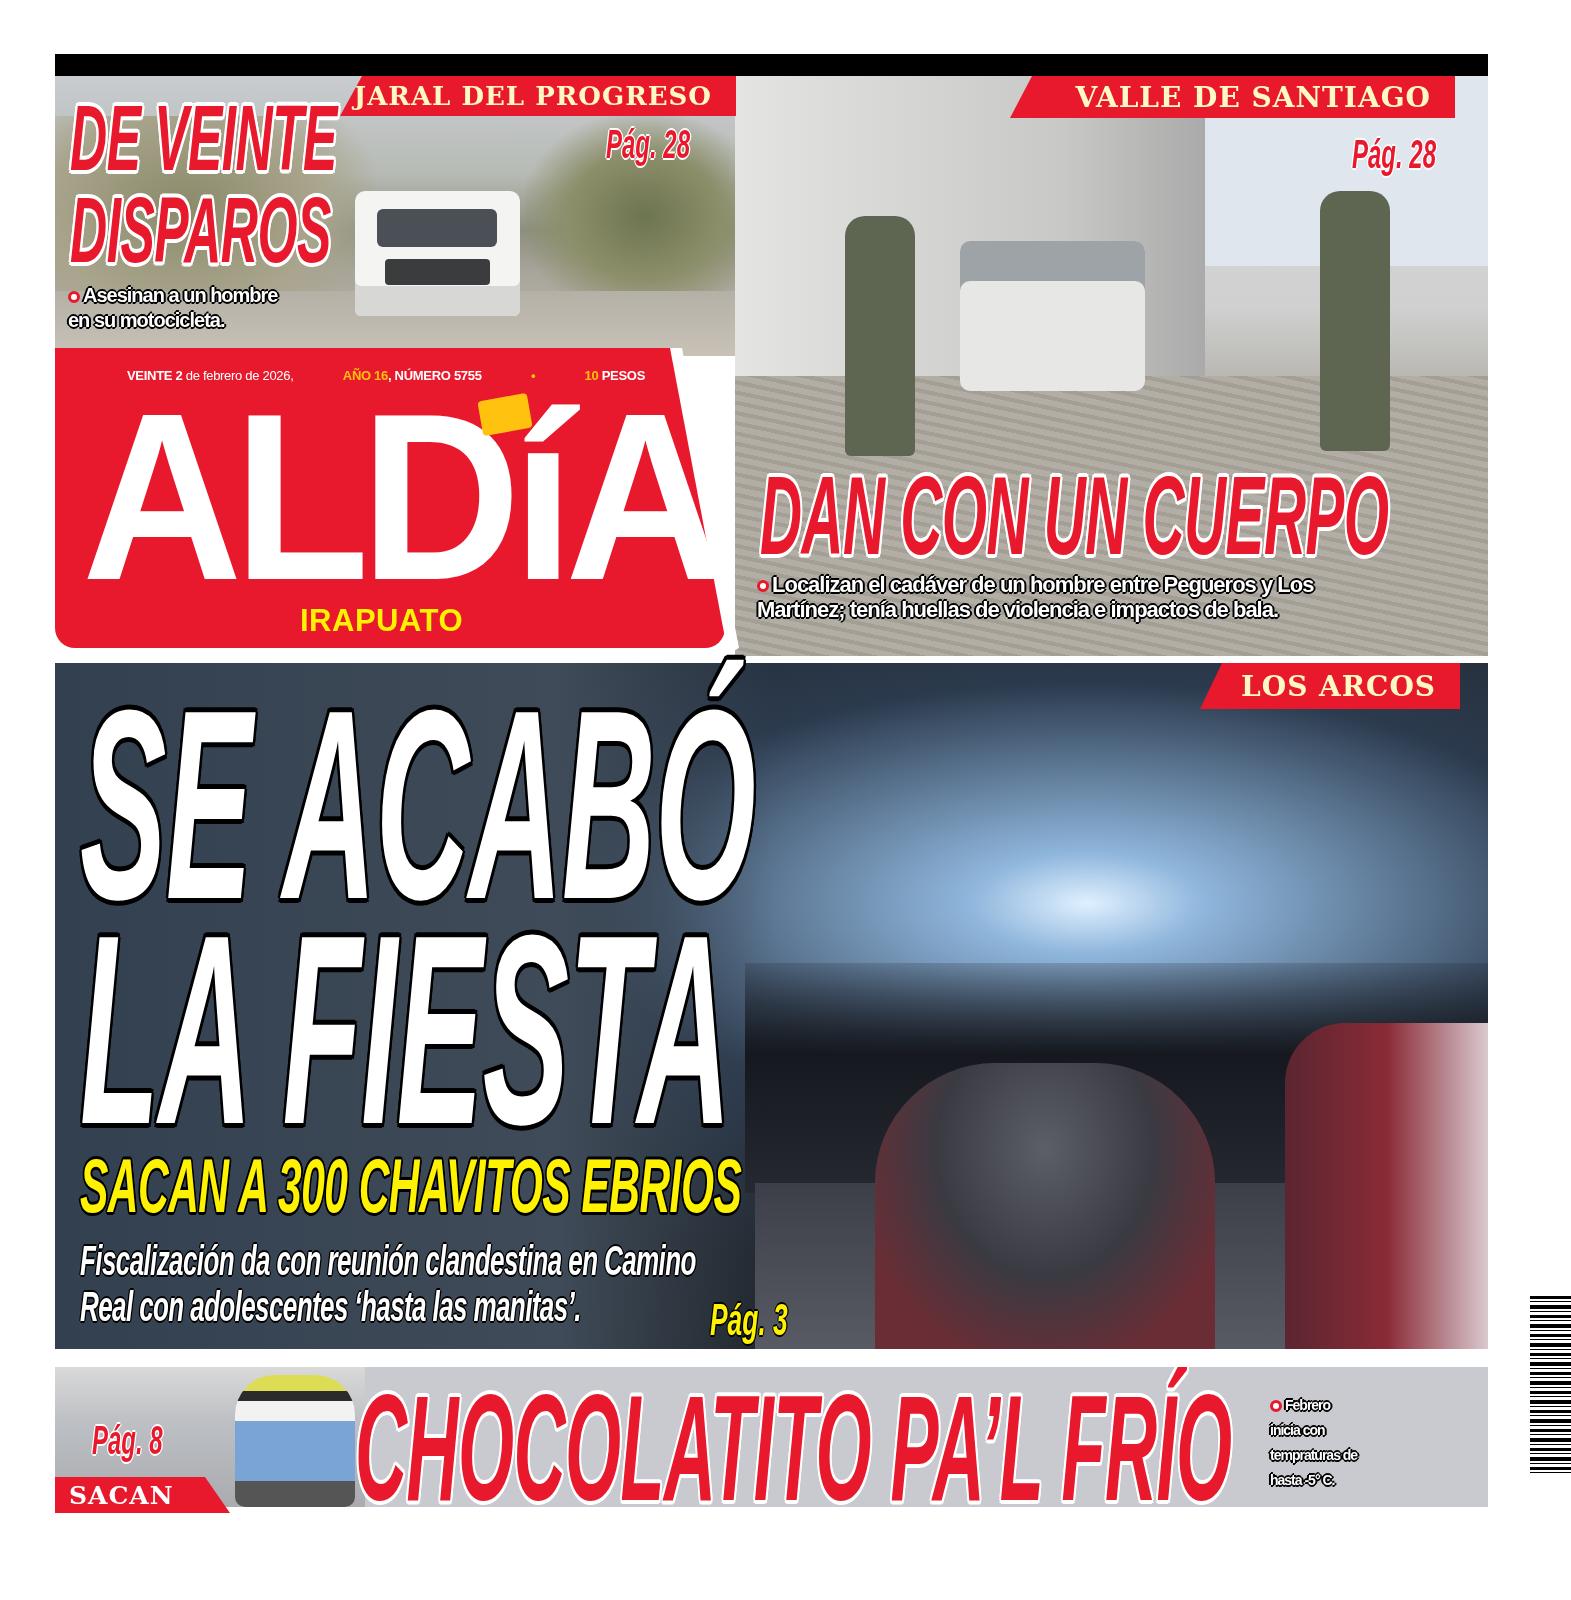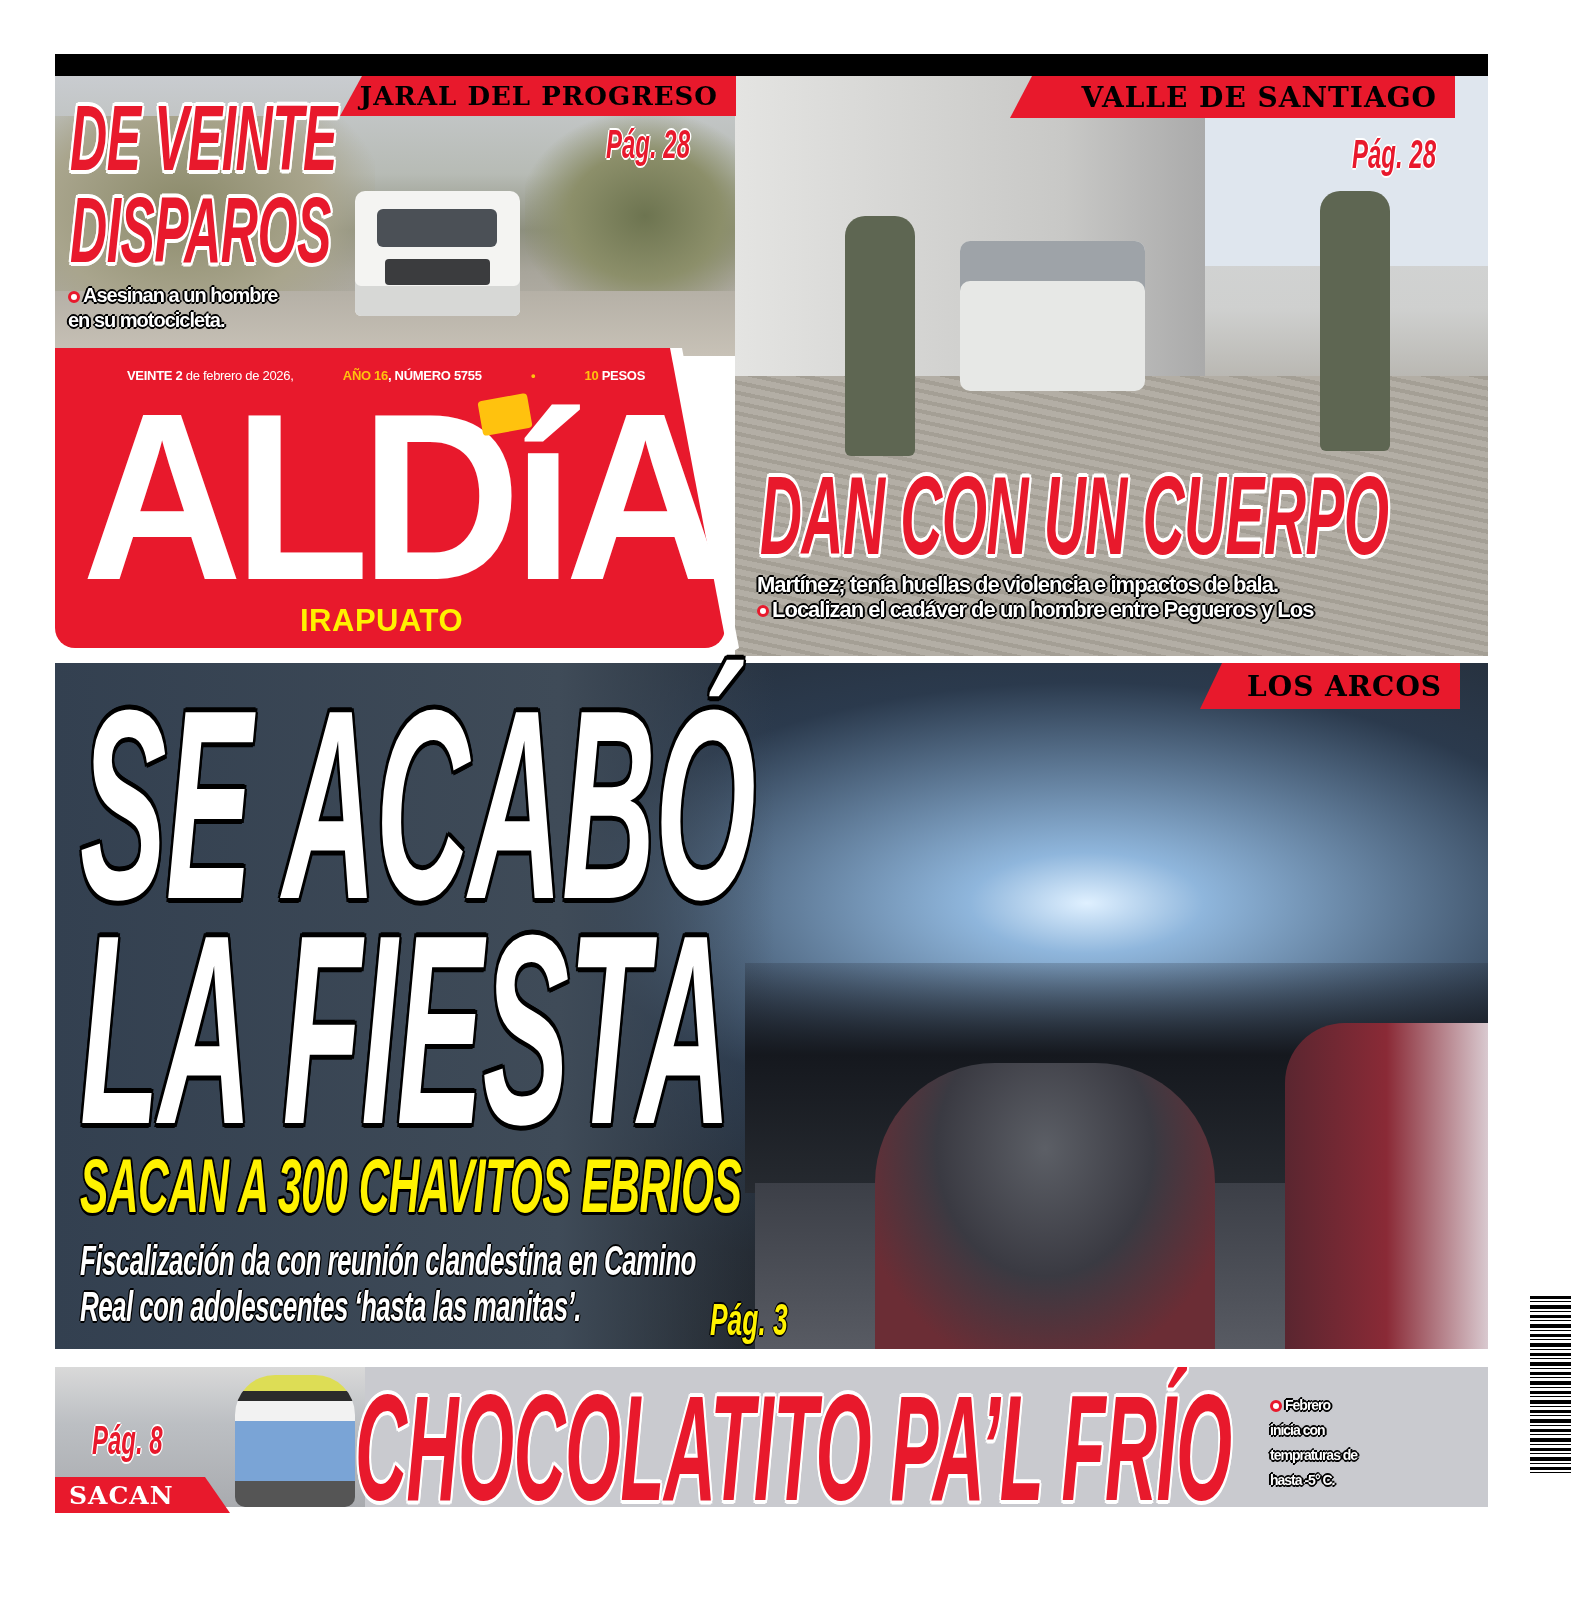--- a/index.html
+++ b/index.html
@@ -31,21 +31,21 @@
   .photo-arcos .crowd { position:absolute; left:690px; top:300px; width:743px; height:230px; background: linear-gradient(180deg, rgba(30,32,40,0.2), #15181e 40%, #262a30 100%); }
   .photo-arcos .car-left { position:absolute; left:820px; top:400px; width:340px; height:286px; background: radial-gradient(ellipse at 50% 30%, #5c5f66 0%, #3a3a42 45%, #6b2d35 80%); border-radius: 120px 120px 0 0; }
   .photo-arcos .car-right { position:absolute; left:1230px; top:360px; width:203px; height:326px; background: linear-gradient(90deg,#5a2630,#8a2a36 50%, #d9c9cf 100%); border-radius: 60px 0 0 0; }
   .photo-arcos .street { position:absolute; left:700px; top:520px; width:540px; height:166px; background: linear-gradient(180deg,#3c3f47,#585b63); }
 
   .photo-bottom { left: 55px; top: 1367px; width: 1433px; height: 140px; background: #c9cacf; }
   .photo-bottom .moto-bg { position:absolute; left:0; top:0; width:310px; height:140px; background: linear-gradient(180deg,#d9d9d9 0%,#bcbfc3 40%,#a9abaf 100%); }
   .rider { position:absolute; left:180px; top:8px; width:120px; height:132px; background: linear-gradient(180deg,#dddd55 0 12%, #2b2b2b 12% 20%, #f2f2f2 20% 35%, #7aa4d6 35% 80%, #555 80%); border-radius: 40px 40px 10px 10px; }
 
   
-  .tag { position: absolute; background: #e8192c; color: #000000; font-family: "DejaVu Serif", serif; font-weight: bold; letter-spacing: 1px; display:flex; align-items:center; justify-content:flex-end; padding-right: 18px; clip-path: polygon(22px 0, 100% 0, 100% 100%, 0 100%); }
+  .tag { position: absolute; background: #e8192c; color: #fef9c3; font-family: "DejaVu Serif", serif; font-weight: bold; letter-spacing: 1px; display:flex; align-items:center; justify-content:flex-end; padding-right: 24px; clip-path: polygon(22px 0, 100% 0, 100% 100%, 0 100%); }
   .tag-jaral { left: 340px; top: 76px; width: 396px; height: 40px; font-size: 26px; }
   .tag-valle { left: 1010px; top: 76px; width: 445px; height: 42px; font-size: 28px; }
   .tag-arcos { left: 1200px; top: 663px; width: 260px; height: 46px; font-size: 28px; }
   .tag-estado { position:absolute; left: 55px; top: 1477px; width: 175px; height: 36px; background:#e8192c; color:#fff; font-family:"DejaVu Serif", serif; font-weight:bold; font-size:25px; letter-spacing:1px; display:flex; align-items:center; padding-left:14px; clip-path: polygon(0 0, 150px 0, 100% 100%, 0 100%); }
 
   
   .hl { position:absolute; font-family: "Liberation Sans", sans-serif; font-weight: bold; font-style: italic; transform: scaleX(0.62); transform-origin: left top; white-space: nowrap; letter-spacing: -1px; }
   .hl-red { color: #e8192c; -webkit-text-stroke: 0; text-shadow: 4px 0 0 #fff, -4px 0 0 #fff, 0 4px 0 #fff, 0 -4px 0 #fff, 3px 3px 0 #fff, -3px -3px 0 #fff, 3px -3px 0 #fff, -3px 3px 0 #fff; }
   .hl-white { color: #fff; text-shadow: 5px 0 0 #000, -5px 0 0 #000, 0 5px 0 #000, 0 -5px 0 #000, 4px 4px 0 #000, -4px -4px 0 #000, 4px -4px 0 #000, -4px 4px 0 #000; }
   .hl-yellow { color: #fff200; text-shadow: 3px 0 0 #000, -3px 0 0 #000, 0 3px 0 #000, 0 -3px 0 #000, 2px 2px 0 #000, -2px -2px 0 #000, 2px -2px 0 #000, -2px 2px 0 #000; }
@@ -131,22 +131,22 @@
 <div class="hl hl-red h-veinte-2">DISPAROS</div>
 <div class="deck deck-jaral">
   <div><span class="bullet"></span><span>Asesinan a un hombre</span></div>
   <div><span>en su motocicleta.</span></div>
 </div>
 
 <div class="tag tag-valle">VALLE DE SANTIAGO</div>
 <div class="pag pag-valle">Pág. 28</div>
 <div class="hl hl-red h-cuerpo">DAN CON UN CUERPO</div>
 <div class="deck deck-valle">
+  <div><span class="bullet"></span><span>Localizan el cadáver de un hombre entre Pegueros y Los</span></div>
   <div><span>Martínez; tenía huellas de violencia e impactos de bala.</span></div>
-  <div><span class="bullet"></span><span>Localizan el cadáver de un hombre entre Pegueros y Los</span></div>
 </div>
 
 <div class="photo photo-arcos">
   <div class="leftshade"></div>
   <div class="crowd"></div>
   <div class="street"></div>
   <div class="car-left"></div>
   <div class="car-right"></div>
 </div>
 <div class="tag tag-arcos">LOS ARCOS</div>

